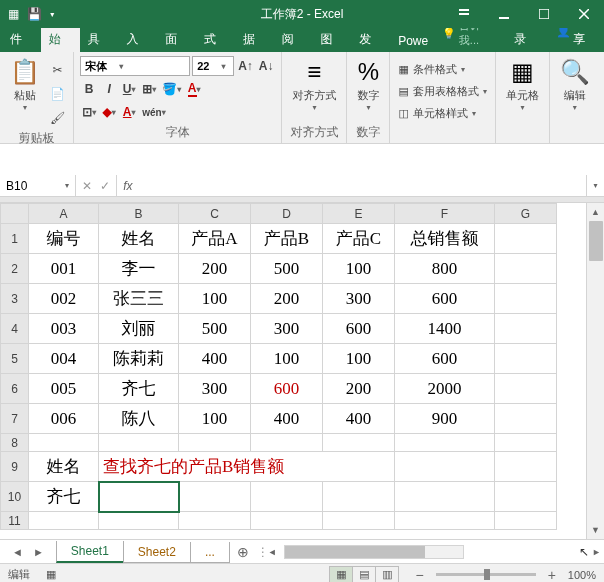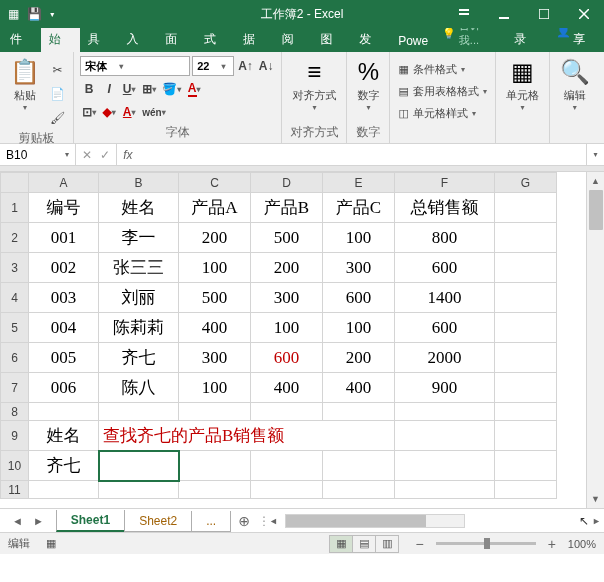--- a/index.html
+++ b/index.html
@@ -29,21 +29,21 @@
 .big-btn .text { font-size: 11px; color: #444; }
 .font-controls { display: flex; flex-direction: column; gap: 3px; }
 .font-row { display: flex; gap: 2px; align-items: center; font-weight: bold; }
 .font-select { border: 1px solid #ababab; background: #fff; height: 20px; padding: 0 4px; font-size: 11px; display: flex; align-items: center; gap: 12px; cursor: pointer; }
 .font-select.name { width: 110px; }
 .font-select.size { width: 42px; }
 .drop { font-size: 8px; color: #666; }
 .icon-btn { min-width: 18px; height: 20px; display: flex; align-items: center; justify-content: center; cursor: pointer; font-size: 12px; color: #444; padding: 0 2px; }
 .menu-item { height: 18px; display: flex; align-items: center; gap: 4px; font-size: 11px; color: #444; cursor: pointer; padding: 0 2px; }
 
-.namebox-row { height: 22px; background: #fff; border-bottom: 1px solid #d4d4d4; display: flex; align-items: stretch; }
+.namebox-row { height: 22px; background: #fff; border-bottom: 1px solid #d4d4d4; display: flex; align-items: stretch; margin-top: 31px; }
 .namebox { width: 76px; border-right: 1px solid #d4d4d4; display: flex; align-items: center; padding: 0 6px; font-size: 12px; justify-content: space-between; }
 .fx-btns { display: flex; align-items: center; border-right: 1px solid #d4d4d4; padding: 0 6px; gap: 8px; color: #999; }
 .fx-label { padding: 0 6px; display: flex; align-items: center; font-style: italic; color: #666; font-size: 12px; }
 .formula-bar { flex: 1; display: flex; align-items: center; padding: 0 4px; font-size: 12px; }
 .fb-expand { width: 18px; border-left: 1px solid #d4d4d4; display: flex; align-items: center; justify-content: center; cursor: pointer; }
 
 .gap { height: 6px; background: #e6e6e6; border-bottom: 1px solid #d4d4d4; }
 
 .grid-area { height: 336px; display: flex; background: #fff; }
 .grid-main { flex: 1; overflow: hidden; }
@@ -64,21 +64,21 @@
 .vscroll { width: 18px; background: #f1f1f1; border-left: 1px solid #d4d4d4; position: relative; }
 .vscroll .up, .vscroll .down { height: 18px; display: flex; align-items: center; justify-content: center; font-size: 9px; color: #666; cursor: pointer; }
 .vscroll .down { position: absolute; bottom: 0; width: 100%; }
 .vscroll .thumb { position: absolute; top: 18px; height: 40px; width: 14px; left: 2px; background: #c1c1c1; border-radius: 1px; }
 
 .tabs-row { height: 24px; background: #fff; border-top: 1px solid #d4d4d4; display: flex; align-items: center; }
 .tab-nav { display: flex; gap: 10px; padding: 0 12px; color: #666; font-size: 11px; }
 .tab-nav span { cursor: pointer; }
 .sheet-tabs { display: flex; align-items: flex-end; height: 100%; }
 .sheet-tab { padding: 3px 14px; border: 1px solid #aeaeae; border-top: none; background: #fff; font-size: 12px; color: #a16207; cursor: pointer; margin-right: -1px; }
-.sheet-tab.active { border-bottom: 2px solid #217346; color: #217346; font-weight: bold; background: #fff; }
+.sheet-tab.active { border-bottom: 2px solid #217346; color: #217346; font-weight: normal; background: #fff; }
 .sheet-add { padding: 0 8px; color: #666; cursor: pointer; font-size: 14px; }
 .hscroll-area { flex: 1; display: flex; align-items: center; padding: 0 4px; gap: 8px; }
 .hscroll { flex: 1; height: 14px; background: #f1f1f1; border: 1px solid #d4d4d4; position: relative; max-width: 180px; }
 .hscroll .thumb { position: absolute; left: 0; width: 140px; height: 100%; background: #c1c1c1; }
 .hscroll-btn { font-size: 9px; color: #666; cursor: pointer; padding: 0 3px; }
 
 .status-bar { height: 22px; background: #f1f1f1; border-top: 1px solid #d4d4d4; display: flex; align-items: center; padding: 0 8px; font-size: 11px; color: #555; }
 .status-bar .views { display: flex; gap: 0; margin-left: auto; margin-right: 12px; }
 .status-bar .views div { width: 24px; height: 18px; border: 1px solid #bdbdbd; display: flex; align-items: center; justify-content: center; cursor: pointer; margin-left: -1px; font-size: 11px; }
 .status-bar .views div.active { background: #d5e1d2; }

